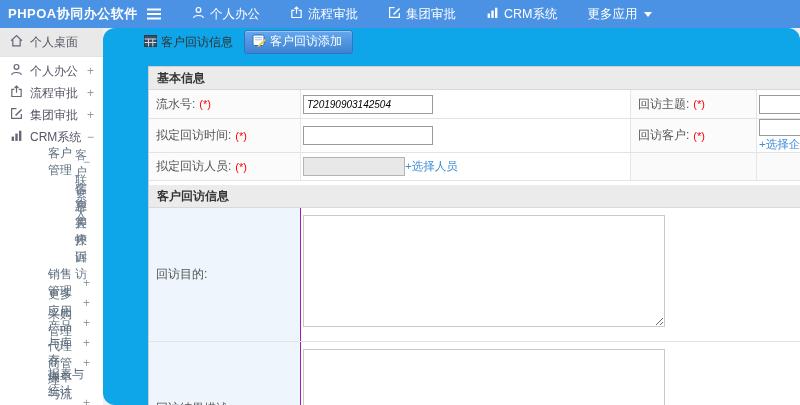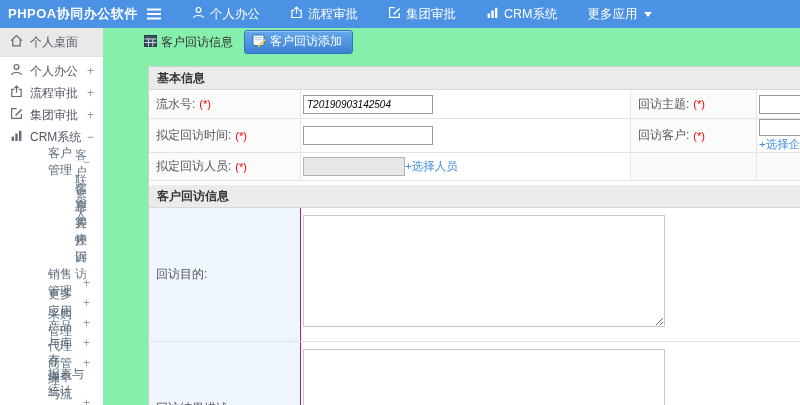--- a/index.html
+++ b/index.html
@@ -26,21 +26,21 @@
   .side-item{display:flex;align-items:center;cursor:pointer;padding:0 9px 0 10px;color:#556;}
   .side-item .exp{margin-left:auto;color:#999;font-size:12px;}
   .side-item svg{margin-right:7px;flex:0 0 auto;}
   .lvl1{height:22px;}
   .lvl1.first{height:28px;background:#e9e9e9;border-bottom:1px solid #e3e3e3;}
   .side-group{padding-top:3px;}
   .lvl2{height:20px;padding-left:48px;color:#5a6a7a;}
   .lvl3{height:17px;padding-left:75px;color:#6a7a8a;}
   .lvl2 .exp{margin-right:4px;}
   
-  .main{position:absolute;left:103px;top:28px;right:0;bottom:0;background:#86efac;}
+  .main{position:absolute;left:103px;top:28px;right:0;bottom:0;background:#0ea5e9;border-radius:12px;}
   .tabbar{height:28px;display:flex;align-items:center;padding-left:37px;gap:7px;}
   .tab{display:flex;align-items:center;gap:4px;font-size:12px;color:#333;cursor:pointer;padding:3px 4px;}
   .tab.active{
     background:linear-gradient(#66a8ec,#3d81d3);
     border:1px solid #3273c4;border-radius:3px;color:#fff;
     padding:2px 10px 3px 7px;box-shadow:inset 0 1px 0 rgba(255,255,255,.35);
   }
   
   .form-panel{margin-left:45px;margin-top:10px;width:900px;background:#fff;border:1px solid #cfcfcf;}
   .sec-head{height:22px;line-height:22px;background:#ebebeb;border-bottom:1px solid #d9d9d9;

